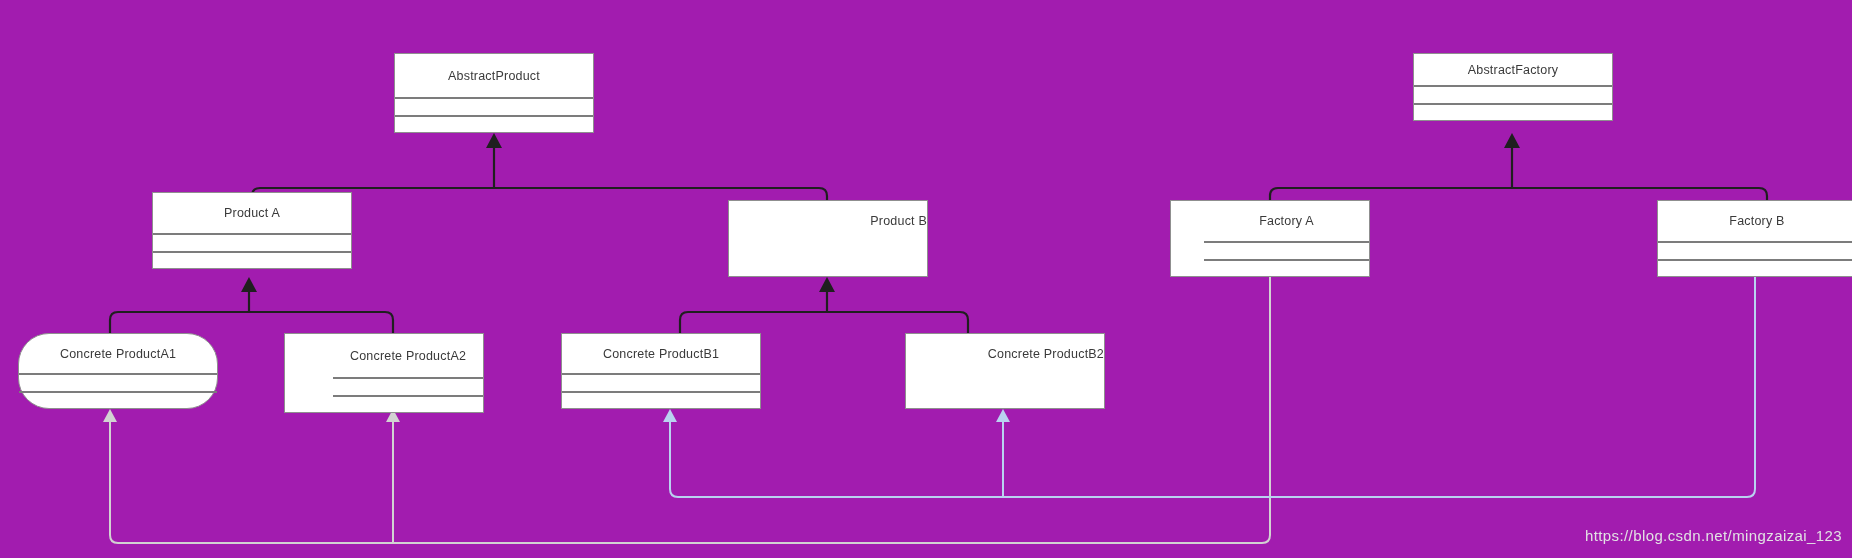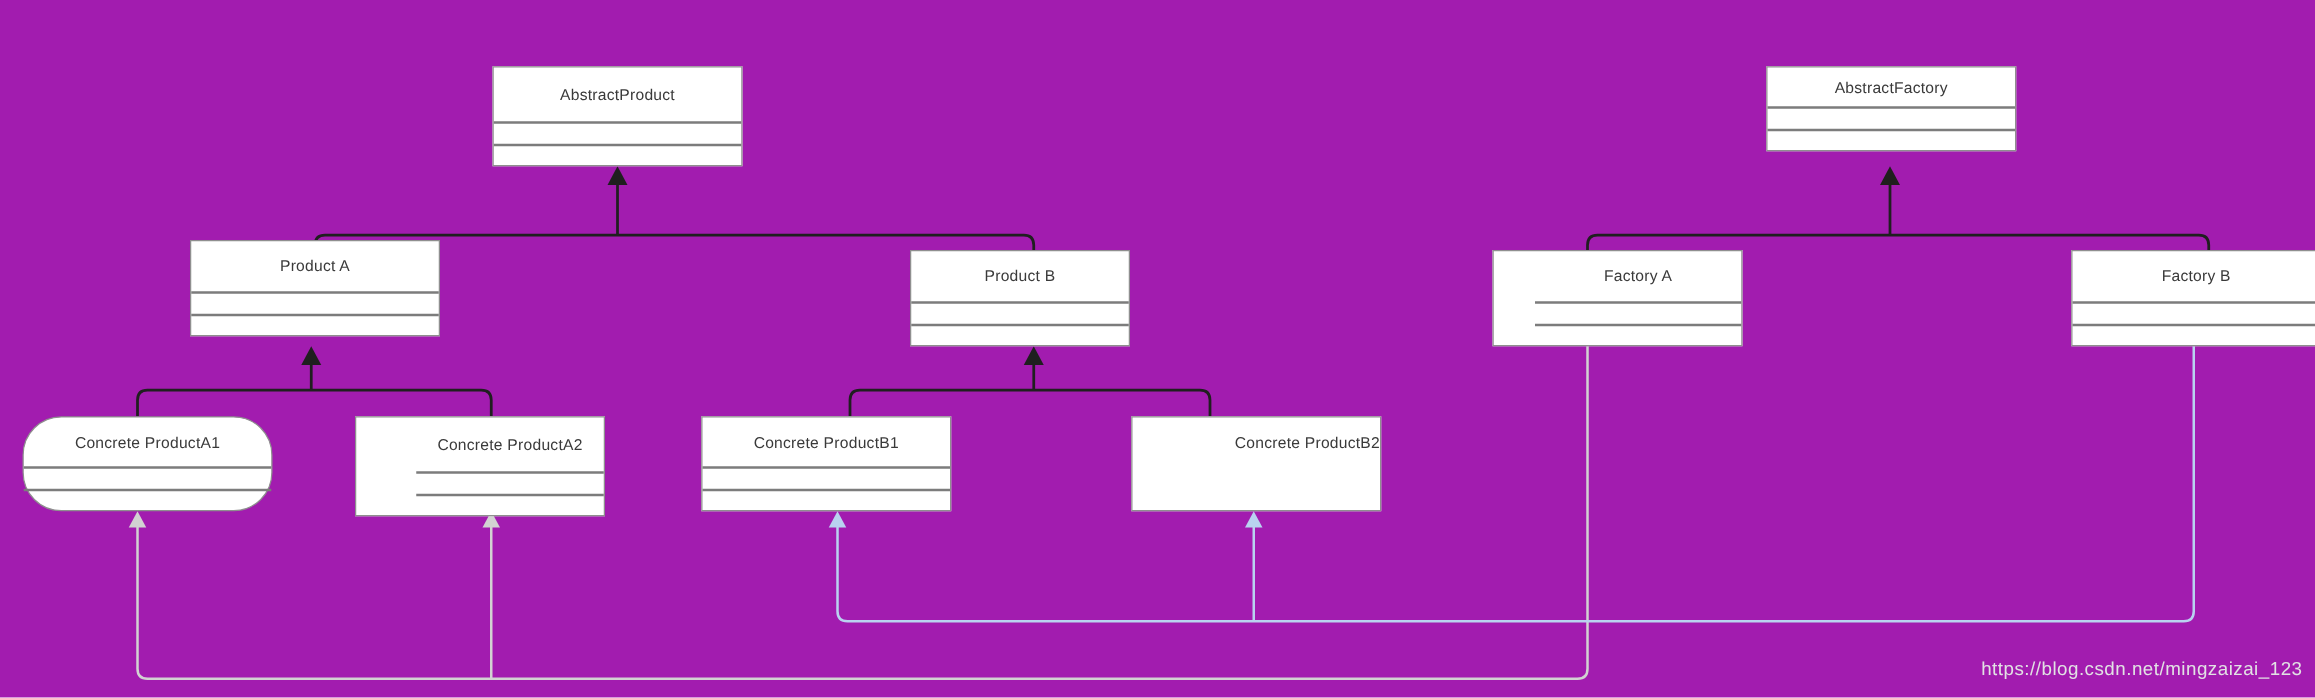--- a/index.html
+++ b/index.html
@@ -107,21 +107,21 @@
     <div class="uml-compartment attrs"></div>
     <div class="uml-compartment ops"></div>
   </div>
 
   <div class="uml-class" style="left:152px; top:192px; width:200px; height:77px;justify-content:flex-end;">
     <div class="uml-title">Product A</div>
     <div class="uml-compartment attrs"></div>
     <div class="uml-compartment ops"></div>
   </div>
 
-  <div class="uml-class" style="left:728px; top:200px; width:176px; height:77px;">
+  <div class="uml-class" style="left:728px; top:200px; width:200px; height:77px;align-items:flex-end;">
     <div class="uml-title">Product B</div>
     <div class="uml-compartment attrs"></div>
     <div class="uml-compartment ops"></div>
   </div>
 
   <div class="uml-class" style="left:18px; top:333px; width:200px; height:76px;border-radius:31px;">
     <div class="uml-title">Concrete ProductA1</div>
     <div class="uml-compartment attrs"></div>
     <div class="uml-compartment ops"></div>
   </div>
@@ -143,21 +143,21 @@
     <div class="uml-compartment attrs"></div>
     <div class="uml-compartment ops"></div>
   </div>
 
   <div class="uml-class" style="left:1413px; top:53px; width:200px; height:68px;">
     <div class="uml-title">AbstractFactory</div>
     <div class="uml-compartment attrs"></div>
     <div class="uml-compartment ops"></div>
   </div>
 
-  <div class="uml-class" style="left:1194px; top:200px; width:200px; height:77px;padding-left:33px;">
+  <div class="uml-class" style="left:1170px; top:200px; width:200px; height:77px;padding-left:33px;">
     <div class="uml-title">Factory A</div>
     <div class="uml-compartment attrs"></div>
     <div class="uml-compartment ops"></div>
   </div>
 
   <div class="uml-class" style="left:1657px; top:200px; width:200px; height:77px;">
     <div class="uml-title">Factory B</div>
     <div class="uml-compartment attrs"></div>
     <div class="uml-compartment ops"></div>
   </div>

